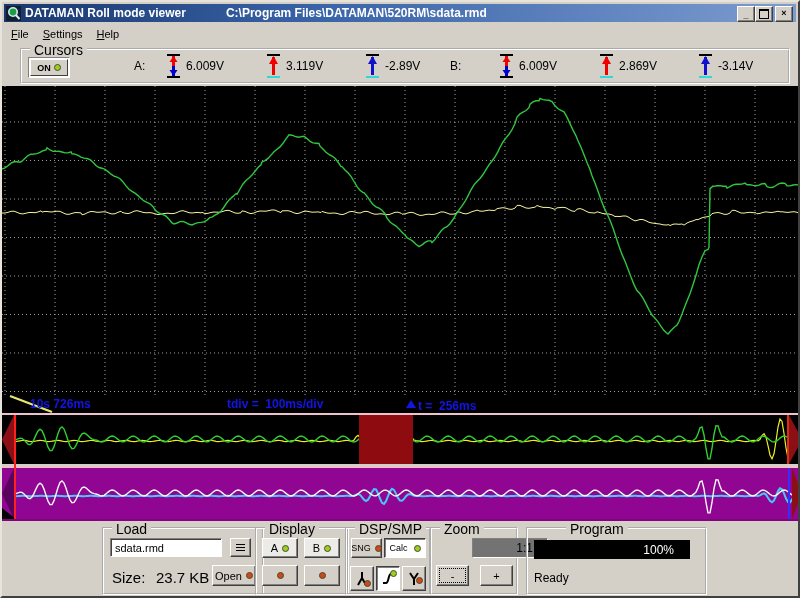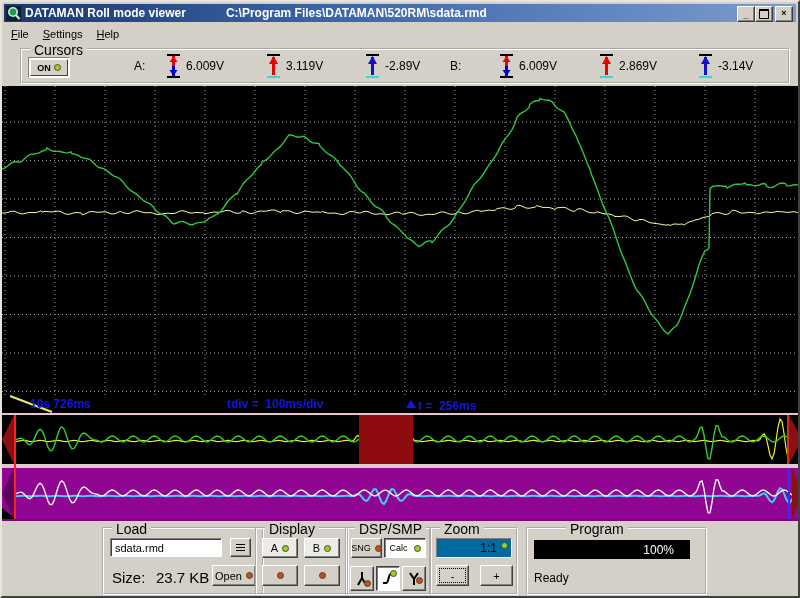--- a/index.html
+++ b/index.html
@@ -61,22 +61,22 @@
   .bpanel{position:absolute;left:0;top:519px;width:800px;height:79px;background:#d4d0c8;}
   .btn{position:absolute;background:#d4d0c8;border:1px solid;border-color:#fff #404040 #404040 #fff;
     box-shadow:inset -1px -1px 0 #808080;display:flex;align-items:center;justify-content:center;
     gap:4px;font-size:11px;box-sizing:border-box;}
   .btn.pressed{background:#fff;border-color:#404040 #fff #fff #404040;box-shadow:inset 1px 1px 0 #808080;gap:6px;}
   .btn.lit{background:#ecebe7;}
   .tinput{position:absolute;background:#fff;border:1px solid;border-color:#808080 #fff #fff #808080;
     box-shadow:inset 1px 1px 0 #404040;font-family:"Liberation Sans",sans-serif;font-size:11px;padding:2px 4px;box-sizing:border-box;}
   .lbl{position:absolute;font-size:15px;white-space:nowrap;}
   .bars i{display:block;width:9px;height:1px;background:#000;margin:2px 0;}
-  .ratiobox{position:absolute;background:#0369a1;border:1px solid;border-color:#808080 #fff #fff #808080;
-    display:flex;align-items:center;justify-content:flex-end;padding-right:14px;font-size:12px;box-sizing:border-box;}
+  .ratiobox{position:absolute;background:#737373;border:1px solid;border-color:#808080 #fff #fff #808080;
+    display:flex;align-items:center;justify-content:flex-end;padding-right:14px;font-size:12px;box-sizing:border-box;margin-left:36px;}
   .pbar{position:absolute;background:#000;color:#fff;font-size:12px;display:flex;
     align-items:center;justify-content:flex-end;padding-right:16px;box-sizing:border-box;}
   .focusdots{outline:1px dotted #000;outline-offset:-4px;}
 </style>
 </head>
 <body>
 
 <div id="win">
 
   <div class="titlebar">

